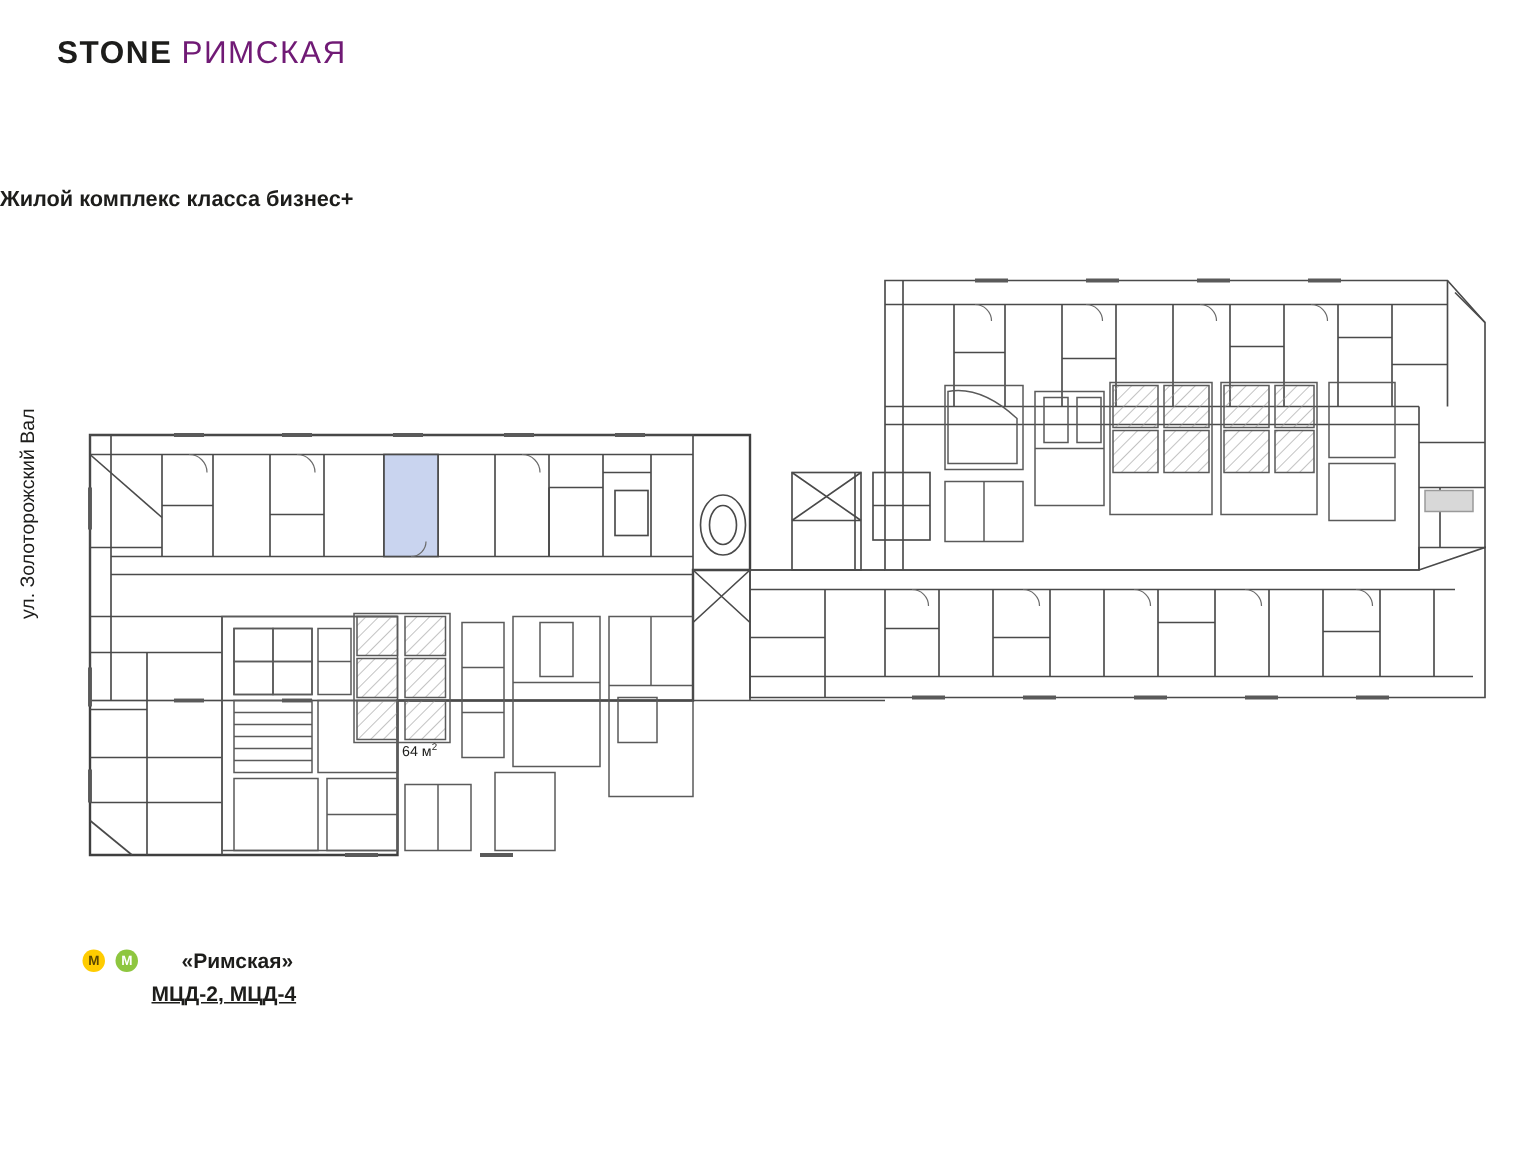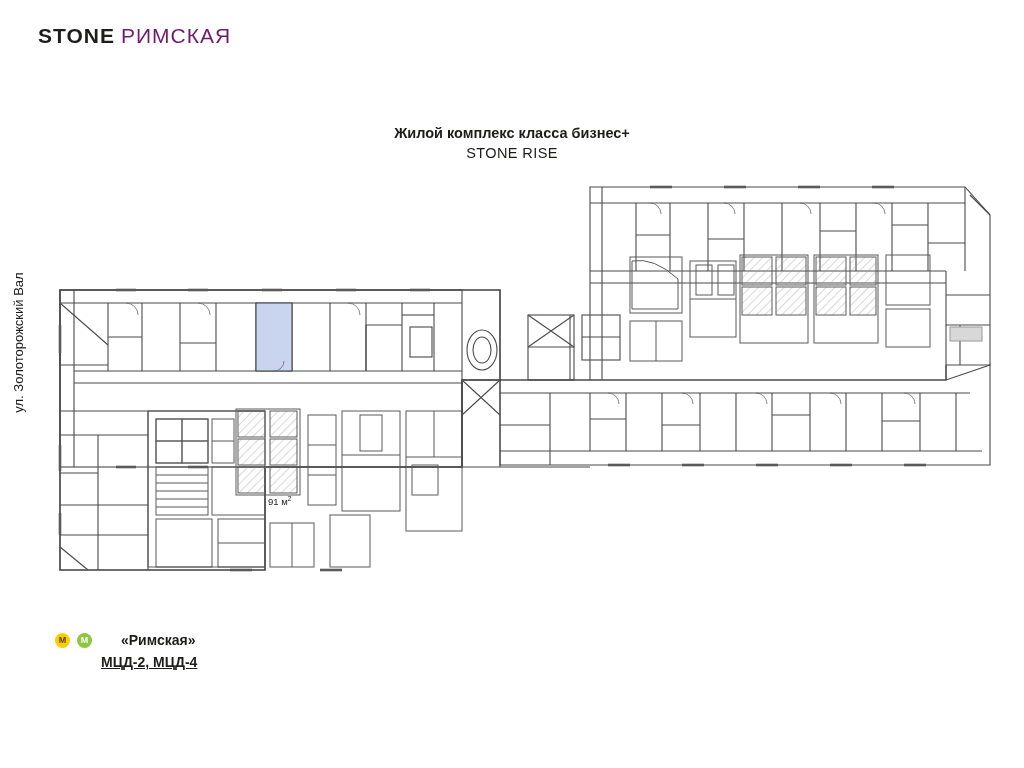--- a/index.html
+++ b/index.html
@@ -38,21 +38,20 @@
     letter-spacing: 1px;
     color: #701a75;
   }
 
   
   .title-block {
     position: absolute;
     left: 0;
     top: 124px;
     width: 1024px;
-    text-align: center;
     line-height: 1.35;
   }
   .title-block .line1 {
     font-size: 14.5px;
     font-weight: bold;
     color: #1d1d1b;
   }
   .title-block .line2 {
     font-size: 14.5px;
     font-weight: normal;
@@ -143,21 +142,20 @@
 </head>
 <body>
 
 <div class="logo">
   <span class="stone">STONE</span>
   <span class="rimskaya">РИМСКАЯ</span>
 </div>
 
 <div class="title-block">
   <div class="line1">Жилой комплекс класса бизнес+</div>
-  <div class="line2">STONE RISE</div>
 </div>
 
 <div class="street-label">
   <span>ул. Золоторожский Вал</span>
 </div>
 
 <div class="plan-wrap">
   <svg width="975" height="430" viewBox="0 0 975 430" xmlns="http://www.w3.org/2000/svg">
     <defs>
       <pattern id="hatch" width="6" height="6" patternUnits="userSpaceOnUse" patternTransform="rotate(45)">
@@ -385,21 +383,21 @@
       <line x1="652" y1="290" x2="674" y2="290"></line>
       <line x1="726" y1="290" x2="748" y2="290"></line>
       <line x1="800" y1="290" x2="822" y2="290"></line>
       <line x1="874" y1="290" x2="896" y2="290"></line>
       <line x1="290" y1="395" x2="312" y2="395"></line>
       <line x1="200" y1="395" x2="222" y2="395"></line>
     </g>
   </svg>
 
   <div class="area-label">
-    <span>91 м</span><sup>2</sup>
+    <span>64 м</span><sup>2</sup>
   </div>
 </div>
 
 <div class="metro">
   <div class="metro-row">
     <div class="metro-badge yellow">M</div>
     <div class="metro-badge green">M</div>
     <div class="metro-name">«Римская»</div>
   </div>
   <div class="metro-lines">МЦД-2, МЦД-4</div>

